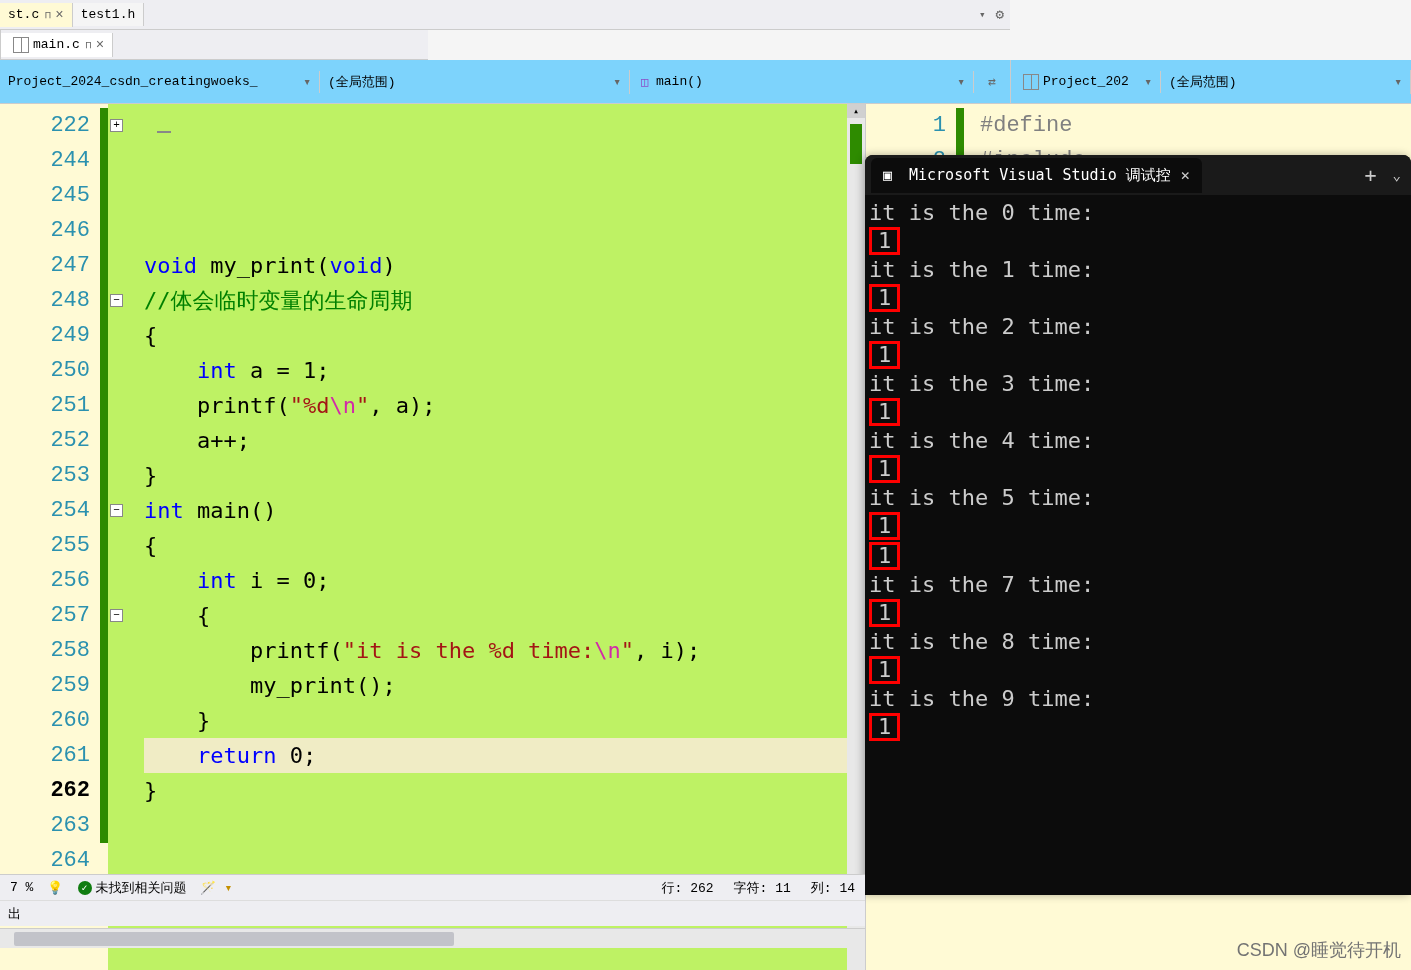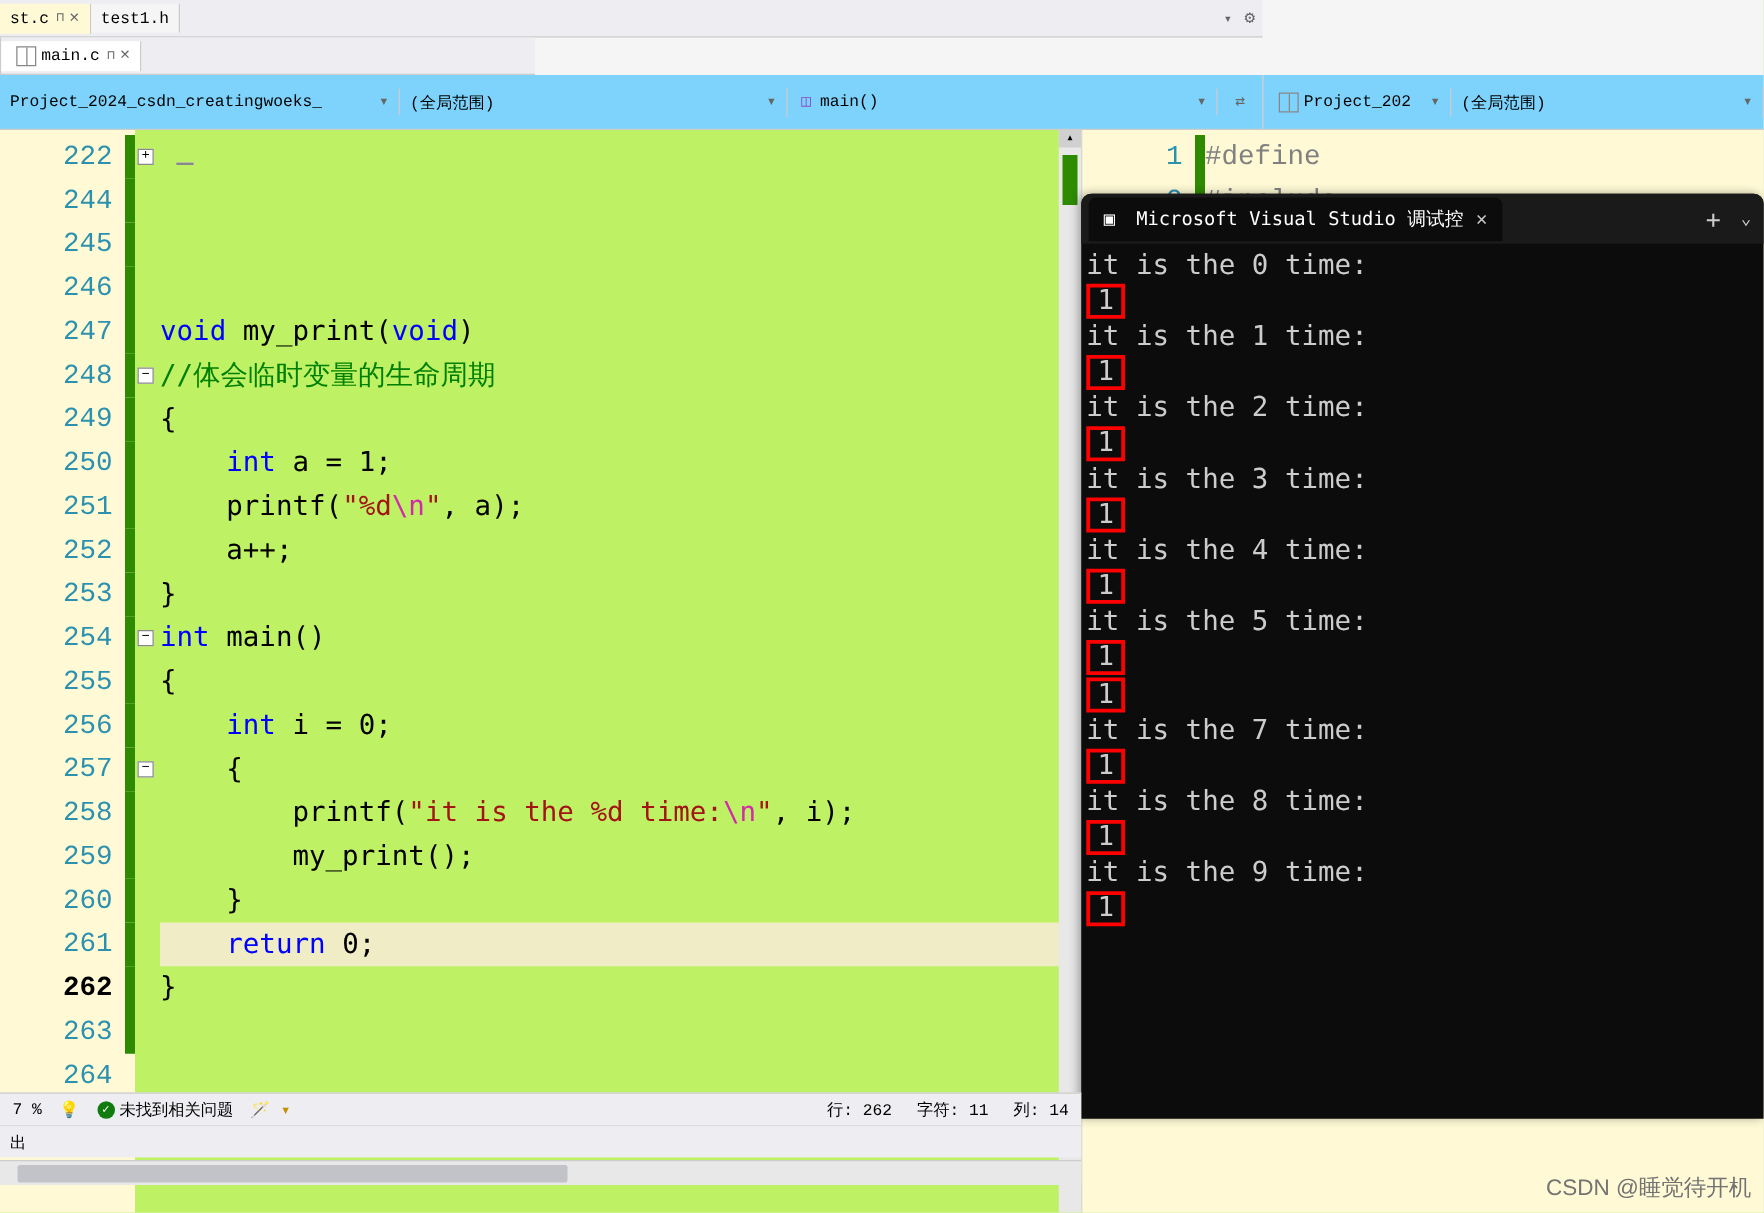--- a/index.html
+++ b/index.html
@@ -22,21 +22,21 @@
 .gutter { width: 100px; background: #fffad5; text-align: right; padding-right: 10px; color: #2b91af; font-size: 22px; line-height: 35px; padding-top: 4px; }
 .gutter-line { height: 35px; }
 .gutter-line.current { font-weight: bold; color: #000; }
 .change-bar { width: 8px; background: #fffad5; padding-top: 4px; }
 .change-mark { height: 35px; }
 .change-mark.green { background: #2e8b00; }
 .code-content { flex: 1; font-size: 22px; line-height: 35px; padding-top: 4px; position: relative; font-family: Consolas, "SimSun", monospace; }
 .fold-col { width: 20px; padding-top: 4px; }
 .fold-box { width: 13px; height: 13px; border: 1px solid #888; background: #fff; display: flex; align-items: center; justify-content: center; font-size: 11px; line-height: 1; margin-left: 2px; cursor: pointer; }
 .fold-spacer { height: 35px; display: flex; align-items: center; }
-.code-line { height: 35px; white-space: pre; }
+.code-line { height: 35px; white-space: pre; margin-left: 16px; }
 .code-line.current-row { background: #f0ecc5; }
 .comment-box { display: inline-block; border: 1px solid #888; padding: 0 6px; color: #008000; background: #fff; }
 .kw { color: #0000ff; }
 .cm { color: #008000; }
 .str { color: #a31515; }
 .esc { color: #d22aa8; }
 
 .right-pane { flex: 1; display: flex; flex-direction: column; border-left: 1px solid #ccc; }
 .right-code { flex: 1; background: #fffad5; display: flex; }
 .right-gutter { width: 90px; text-align: right; padding-right: 10px; color: #2b91af; font-size: 22px; line-height: 35px; padding-top: 4px; }

